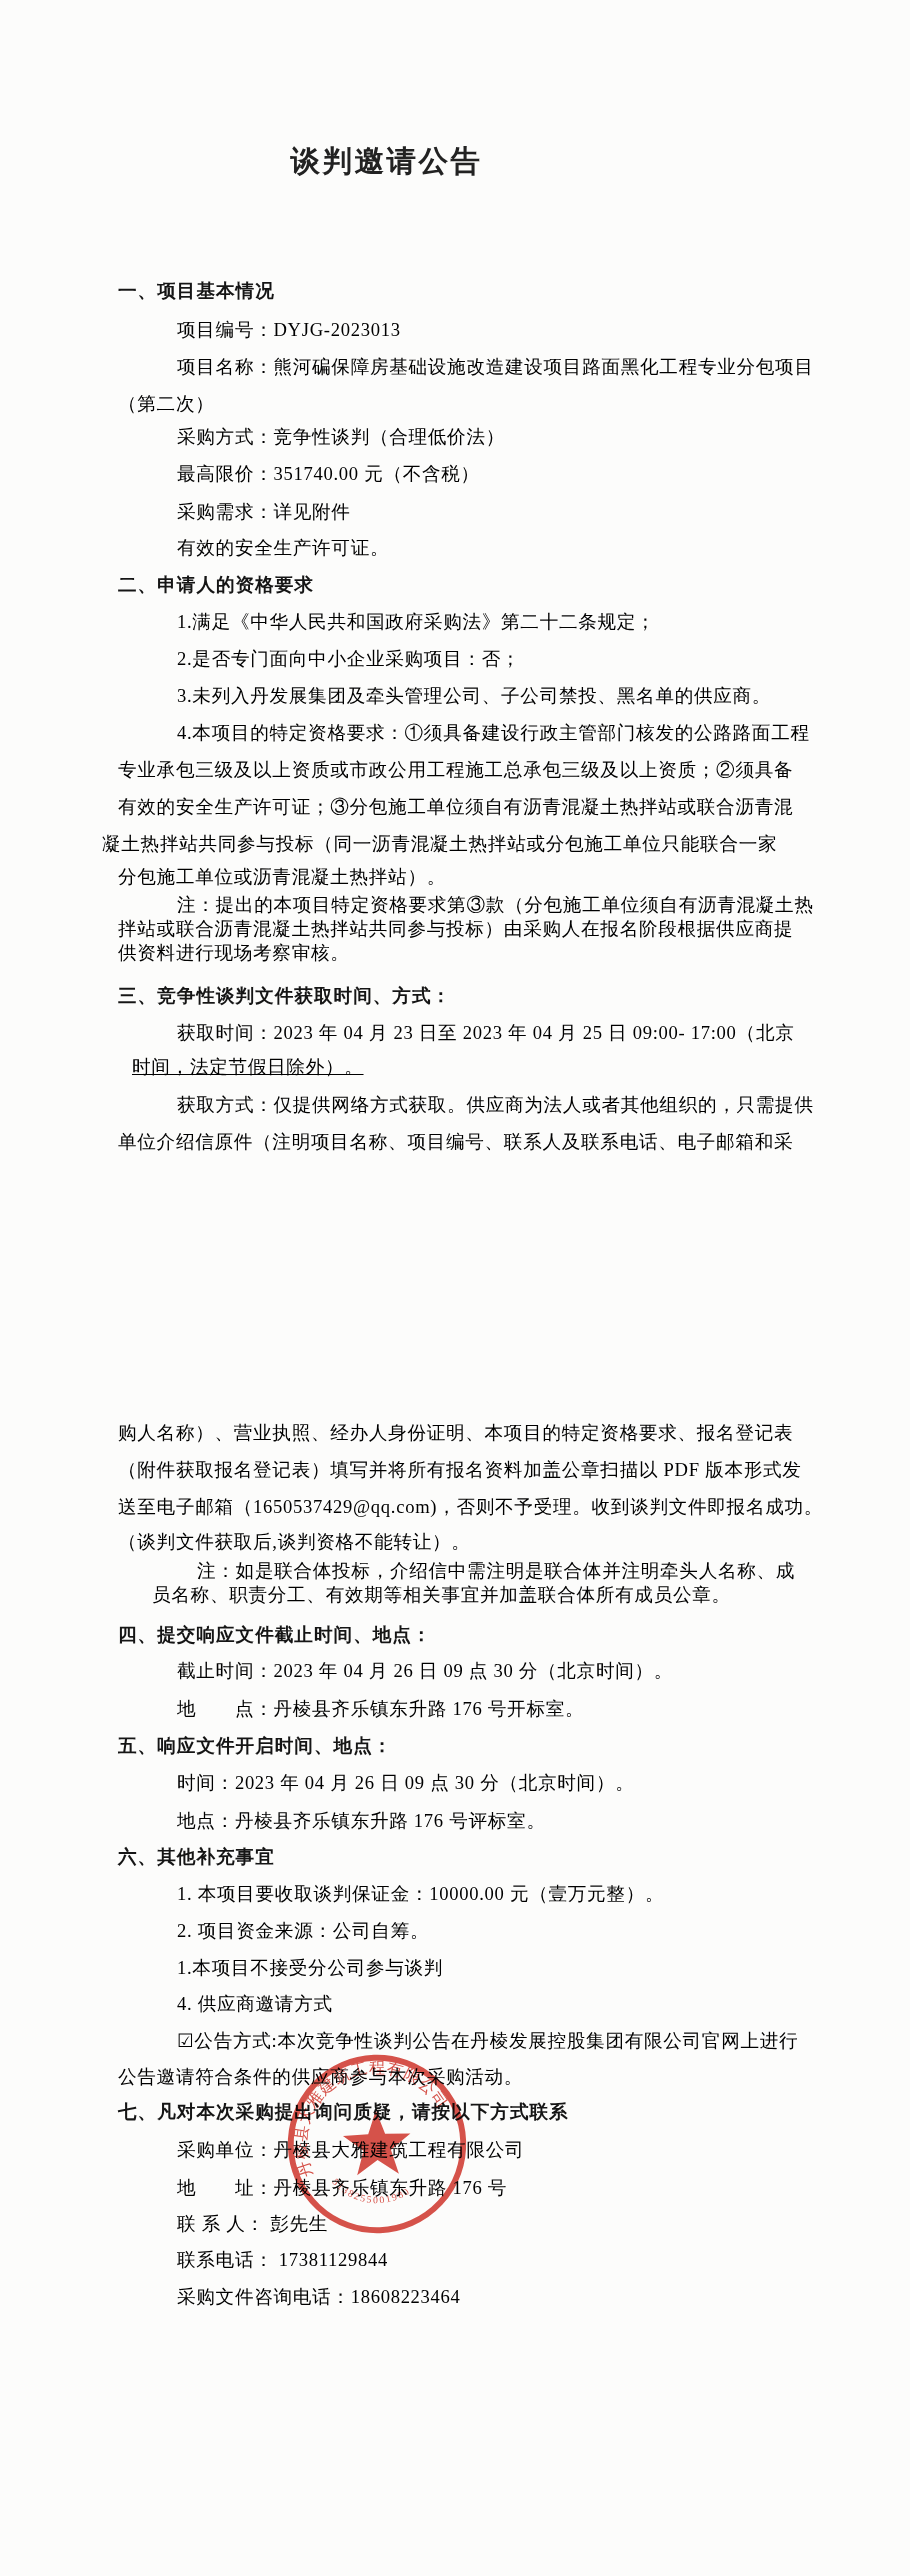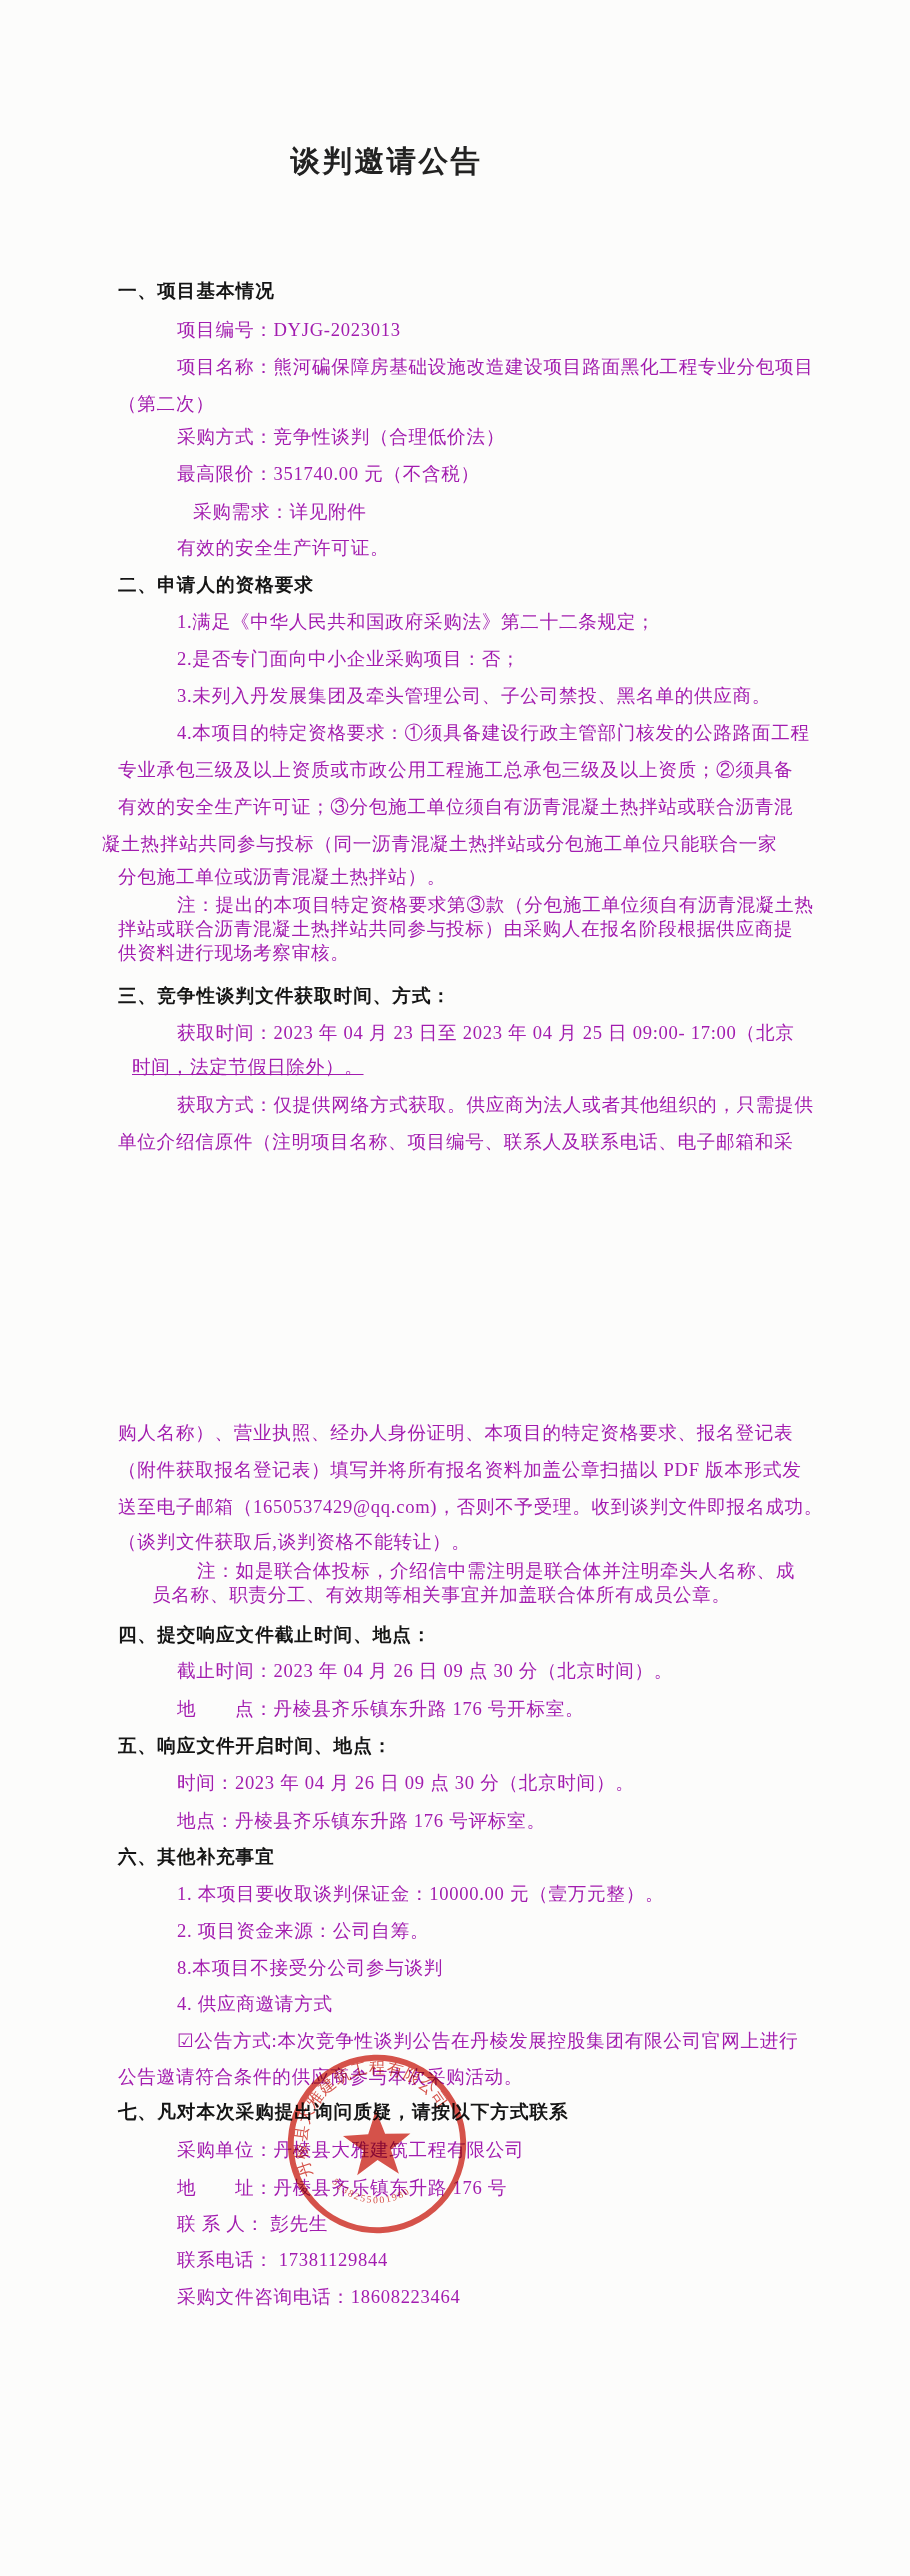--- a/index.html
+++ b/index.html
@@ -10,21 +10,21 @@
     color:#2b2b2b;overflow:hidden;
   }
   .page{position:absolute;inset:0;}
   .doc-title{
     position:absolute;top:142px;left:0;width:773px;
     text-align:center;font-size:29.5px;font-weight:bold;color:#222;
     letter-spacing:2.5px;
   }
   .line{
     position:absolute;white-space:nowrap;
-    font-size:18.6px;letter-spacing:0.7px;line-height:25px;color:#a21caf;
+    font-size:18.6px;letter-spacing:0.7px;line-height:25px;color:#000000;
   }
   .line.bold{font-weight:bold;color:#151515;letter-spacing:1px;}
   .seal{
     position:absolute;left:284px;top:2051px;width:186px;height:186px;
     mix-blend-mode:multiply;opacity:0.92;transform:rotate(-2deg);
   }
   .seal text{font-family:"Liberation Serif","DejaVu Serif",serif;}
 </style>
 </head>
 <body>
@@ -33,21 +33,21 @@
 
   <div class="doc-title">谈判邀请公告</div>
 
   <div>
       <div class="line bold" style="left: 118px; top: 278px;">一、项目基本情况</div>
       <div class="line" style="left: 177px; top: 317px;">项目编号：DYJG-2023013</div>
       <div class="line" style="left: 177px; top: 354px;">项目名称：熊河碥保障房基础设施改造建设项目路面黑化工程专业分包项目</div>
       <div class="line" style="left: 118px; top: 391px;">（第二次）</div>
       <div class="line" style="left: 177px; top: 424px;">采购方式：竞争性谈判（合理低价法）</div>
       <div class="line" style="left: 177px; top: 461px;">最高限价：351740.00 元（不含税）</div>
-      <div class="line" style="left: 177px; top: 499px; margin-left: 16px;">采购需求：详见附件</div>
+      <div class="line" style="left: 177px; top: 499px;">采购需求：详见附件</div>
       <div class="line" style="left: 177px; top: 535px;">有效的安全生产许可证。</div>
       <div class="line bold" style="left: 118px; top: 572px;">二、申请人的资格要求</div>
       <div class="line" style="left: 177px; top: 609px;">1.满足《中华人民共和国政府采购法》第二十二条规定；</div>
       <div class="line" style="left: 177px; top: 646px;">2.是否专门面向中小企业采购项目：否；</div>
       <div class="line" style="left: 177px; top: 683px;">3.未列入丹发展集团及牵头管理公司、子公司禁投、黑名单的供应商。</div>
       <div class="line" style="left: 177px; top: 720px;">4.本项目的特定资格要求：①须具备建设行政主管部门核发的公路路面工程</div>
       <div class="line" style="left: 118px; top: 757px;">专业承包三级及以上资质或市政公用工程施工总承包三级及以上资质；②须具备</div>
       <div class="line" style="left: 118px; top: 794px;">有效的安全生产许可证；③分包施工单位须自有沥青混凝土热拌站或联合沥青混</div>
       <div class="line" style="left: 102px; top: 831px;">凝土热拌站共同参与投标（同一沥青混凝土热拌站或分包施工单位只能联合一家</div>
       <div class="line" style="left: 118px; top: 864px;">分包施工单位或沥青混凝土热拌站）。</div>
@@ -67,21 +67,21 @@
       <div class="line" style="left: 152px; top: 1582px;">员名称、职责分工、有效期等相关事宜并加盖联合体所有成员公章。</div>
       <div class="line bold" style="left: 118px; top: 1622px; text-align: center;">四、提交响应文件截止时间、地点：</div>
       <div class="line" style="left: 177px; top: 1658px;">截止时间：2023 年 04 月 26 日 09 点 30 分（北京时间）。</div>
       <div class="line" style="left: 177px; top: 1696px;">地　　点：丹棱县齐乐镇东升路 176 号开标室。</div>
       <div class="line bold" style="left: 118px; top: 1733px;">五、响应文件开启时间、地点：</div>
       <div class="line" style="left: 177px; top: 1770px;">时间：2023 年 04 月 26 日 09 点 30 分（北京时间）。</div>
       <div class="line" style="left: 177px; top: 1808px;">地点：丹棱县齐乐镇东升路 176 号评标室。</div>
       <div class="line bold" style="left: 118px; top: 1844px;">六、其他补充事宜</div>
       <div class="line" style="left: 177px; top: 1881px;">1. 本项目要收取谈判保证金：10000.00 元（壹万元整）。</div>
       <div class="line" style="left: 177px; top: 1918px;">2. 项目资金来源：公司自筹。</div>
-      <div class="line" style="left: 177px; top: 1955px;">8.本项目不接受分公司参与谈判</div>
+      <div class="line" style="left: 177px; top: 1955px;">1.本项目不接受分公司参与谈判</div>
       <div class="line" style="left: 177px; top: 1991px;">4. 供应商邀请方式</div>
       <div class="line" style="left: 177px; top: 2028px;">☑公告方式:本次竞争性谈判公告在丹棱发展控股集团有限公司官网上进行</div>
       <div class="line" style="left: 118px; top: 2064px;">公告邀请符合条件的供应商参与本次采购活动。</div>
       <div class="line bold" style="left: 118px; top: 2099px;">七、凡对本次采购提出询问质疑，请按以下方式联系</div>
       <div class="line" style="left: 177px; top: 2137px;">采购单位：丹棱县大雅建筑工程有限公司</div>
       <div class="line" style="left: 177px; top: 2175px;">地　　址：丹棱县齐乐镇东升路 176 号</div>
       <div class="line" style="left: 177px; top: 2211px;">联 系 人：  彭先生</div>
       <div class="line" style="left: 177px; top: 2247px;">联系电话：  17381129844</div>
       <div class="line" style="left: 177px; top: 2284px;">采购文件咨询电话：18608223464</div>
     </div>

